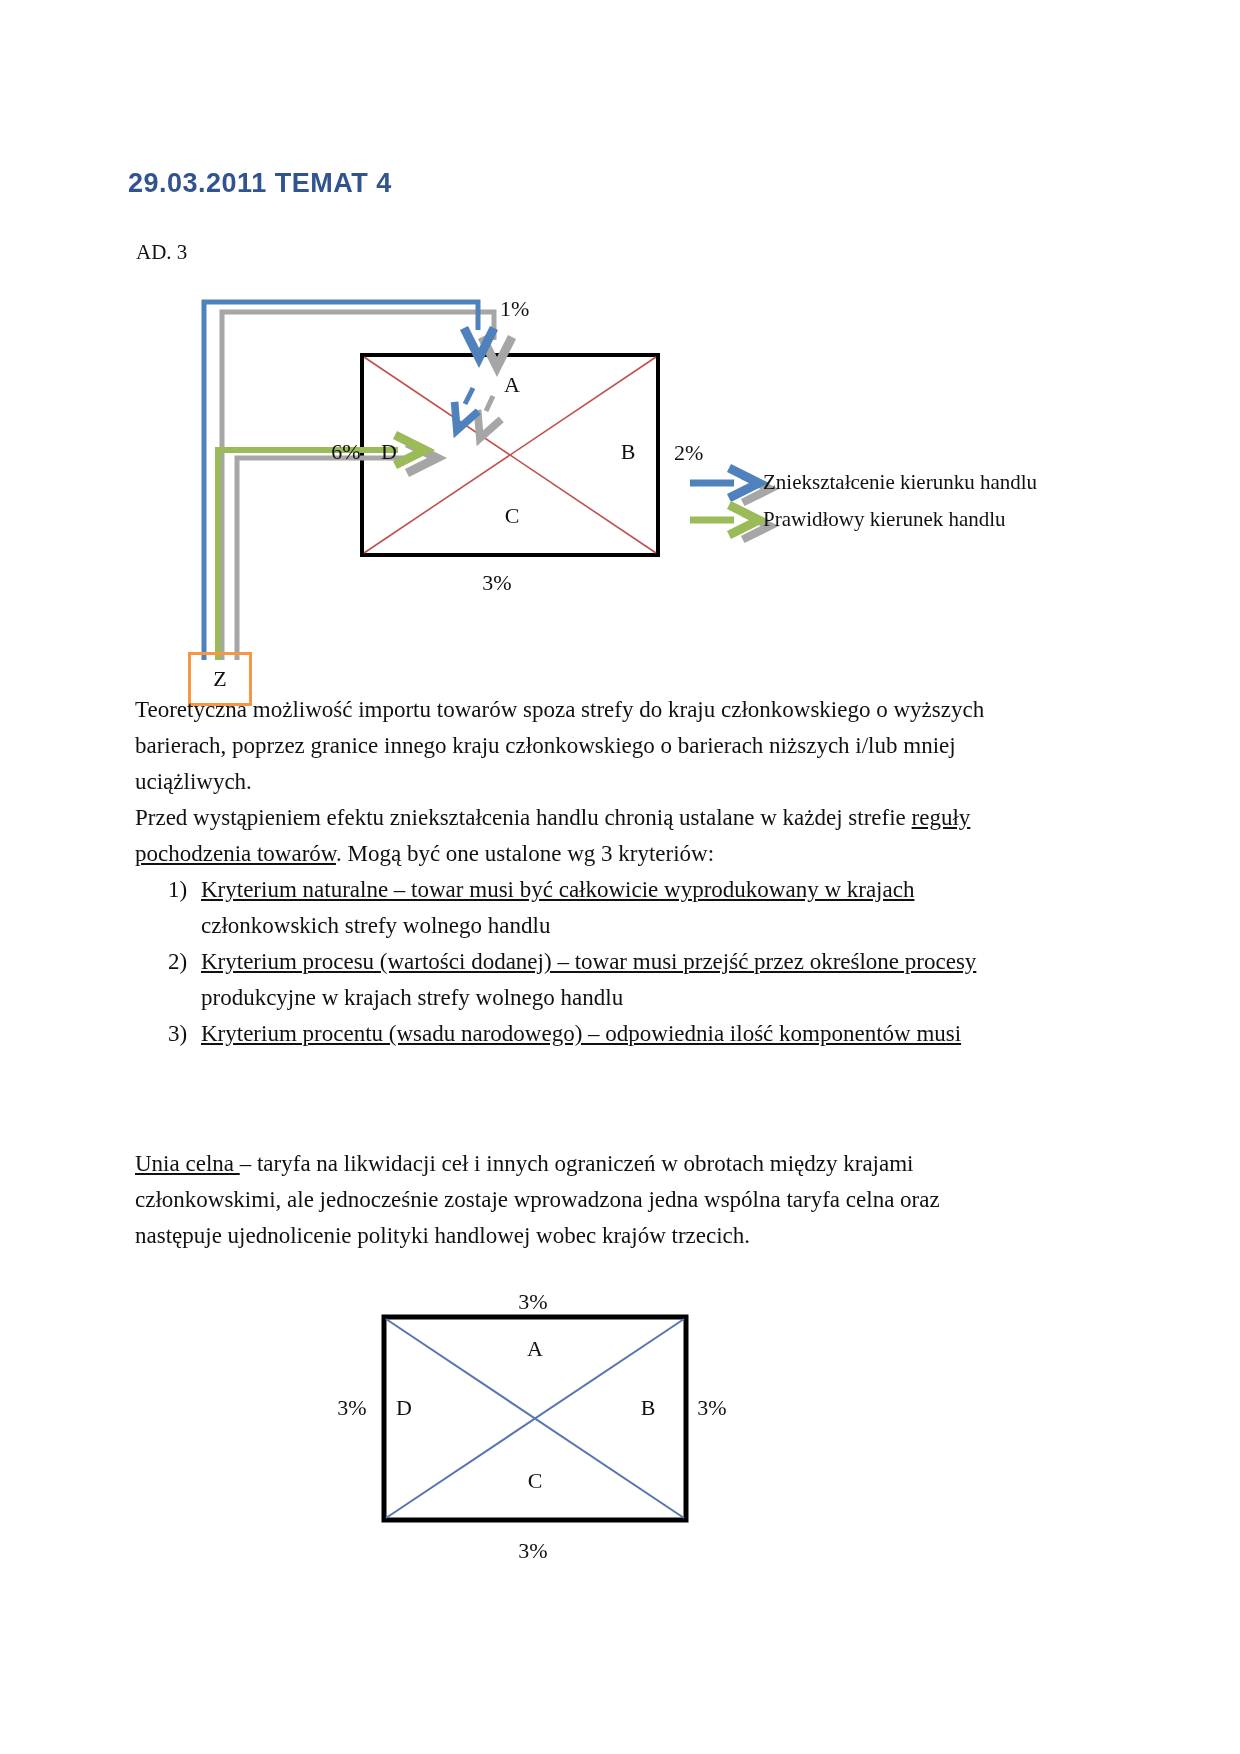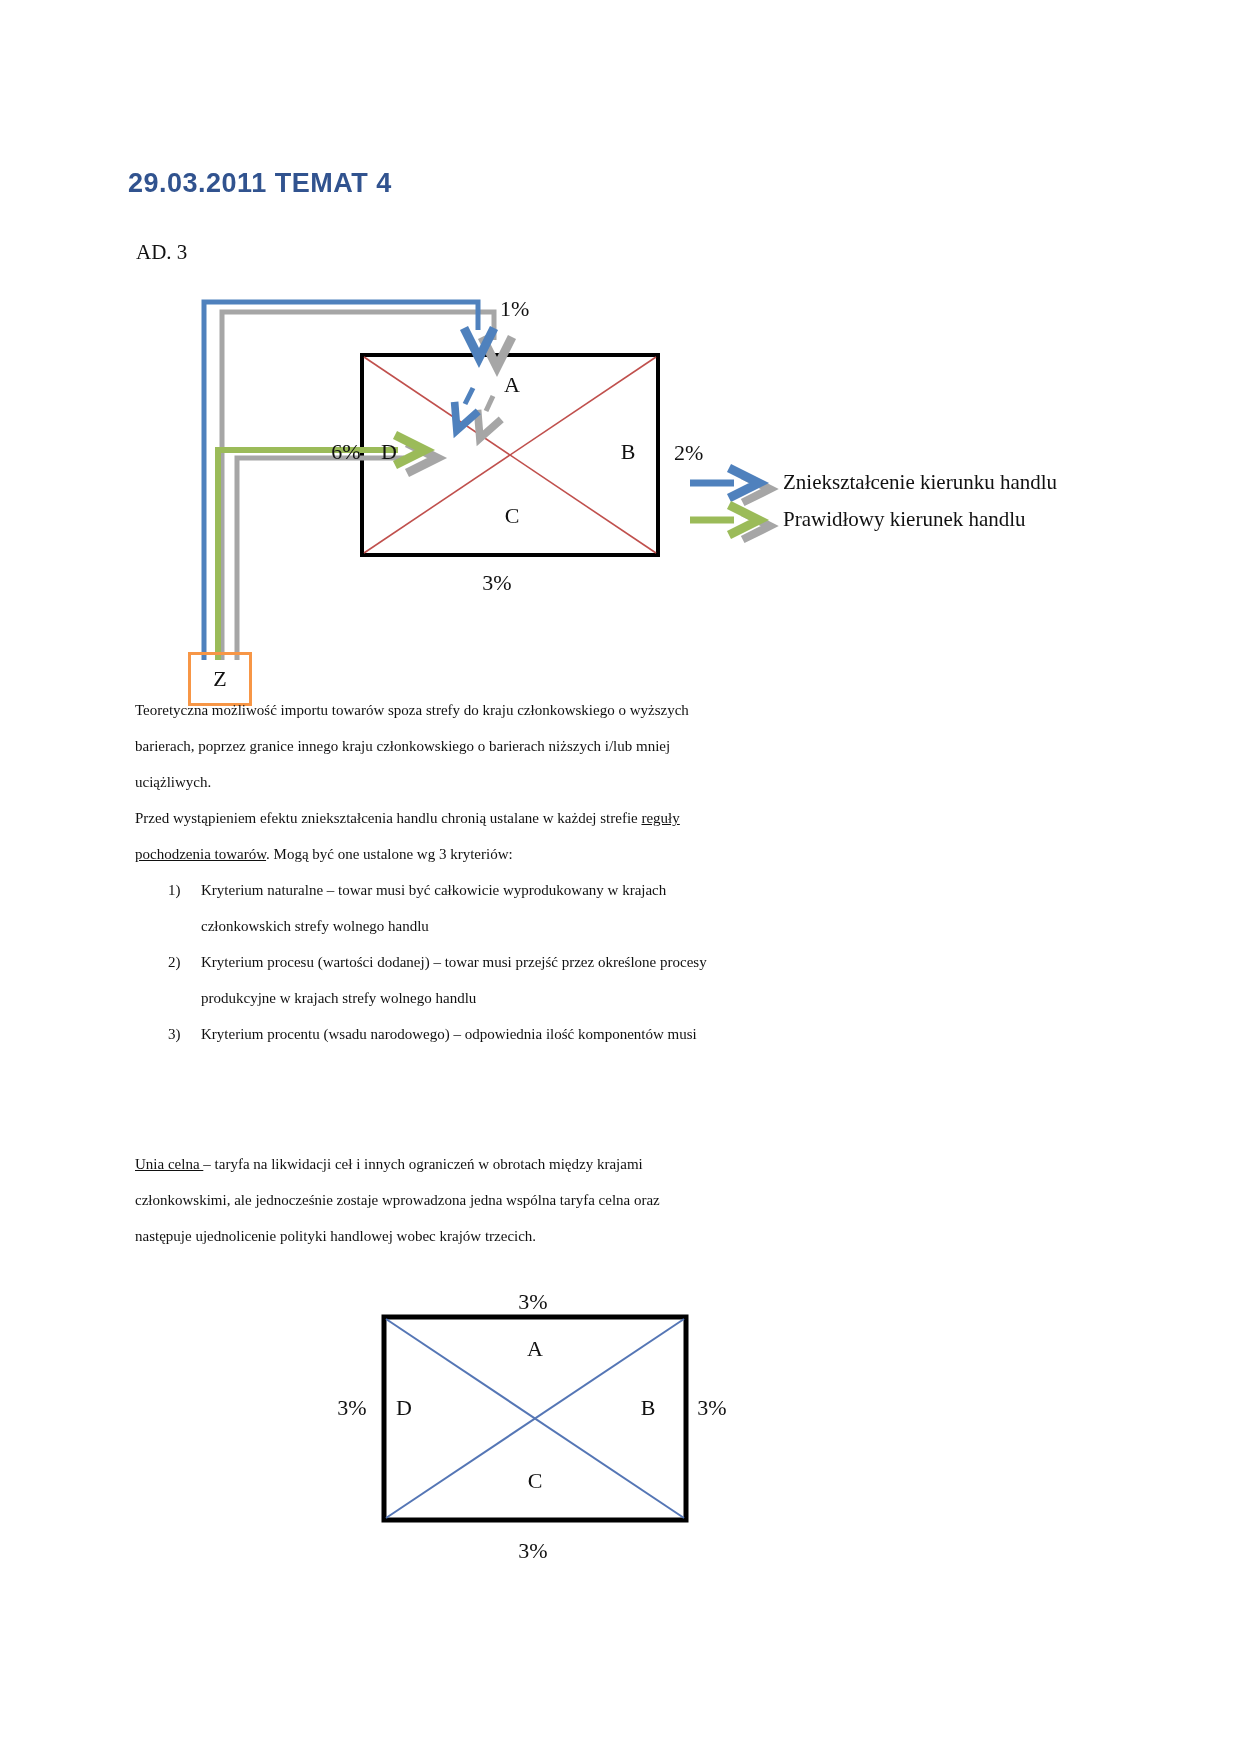--- a/index.html
+++ b/index.html
@@ -11,32 +11,32 @@
   .abs { position:absolute; }
   .ctr { transform:translate(-50%,-50%); }
   #doc-title {
     left:128px; top:168px;
     font-family:"Liberation Sans", sans-serif;
     font-weight:bold; font-size:27px; letter-spacing:0.5px;
     color:#31538F; white-space:nowrap;
   }
   #section-label { left:136px; top:240px; font-size:21px; }
   .dlabel { font-size:22px; white-space:nowrap; }
-  .legend-label { font-size:21px; white-space:nowrap;margin-left:20px; }
+  .legend-label { font-size:21px; white-space:nowrap; }
   svg.layer { position:absolute; left:0; }
   #z-box {
     left:188px; top:652px; width:58px; height:48px;
     border:3px solid #F79646;
     display:flex; align-items:center; justify-content:center;
     font-size:22px; background:transparent;
   }
   .textflow { left:135px; width:1000px; }
-  .tline { font-size:15px; line-height:36px; white-space:nowrap; }
+  .tline { font-size:23px; line-height:36px; white-space:nowrap; }
   .u { text-decoration:underline; }
-  .li-first { padding-left:33px; }
+  .li-first { padding-left:33px;text-decoration:underline; }
   .li-marker { display:inline-block; width:33px; }
   .li-cont { padding-left:66px; }
   #unia-block { top:1146px; }
   #text-block-1 { top:692px; }
 </style>
 </head>
 <body>
 
 <div id="doc-title" class="abs">29.03.2011 TEMAT 4</div>
 <div id="section-label" class="abs">AD. 3</div>

